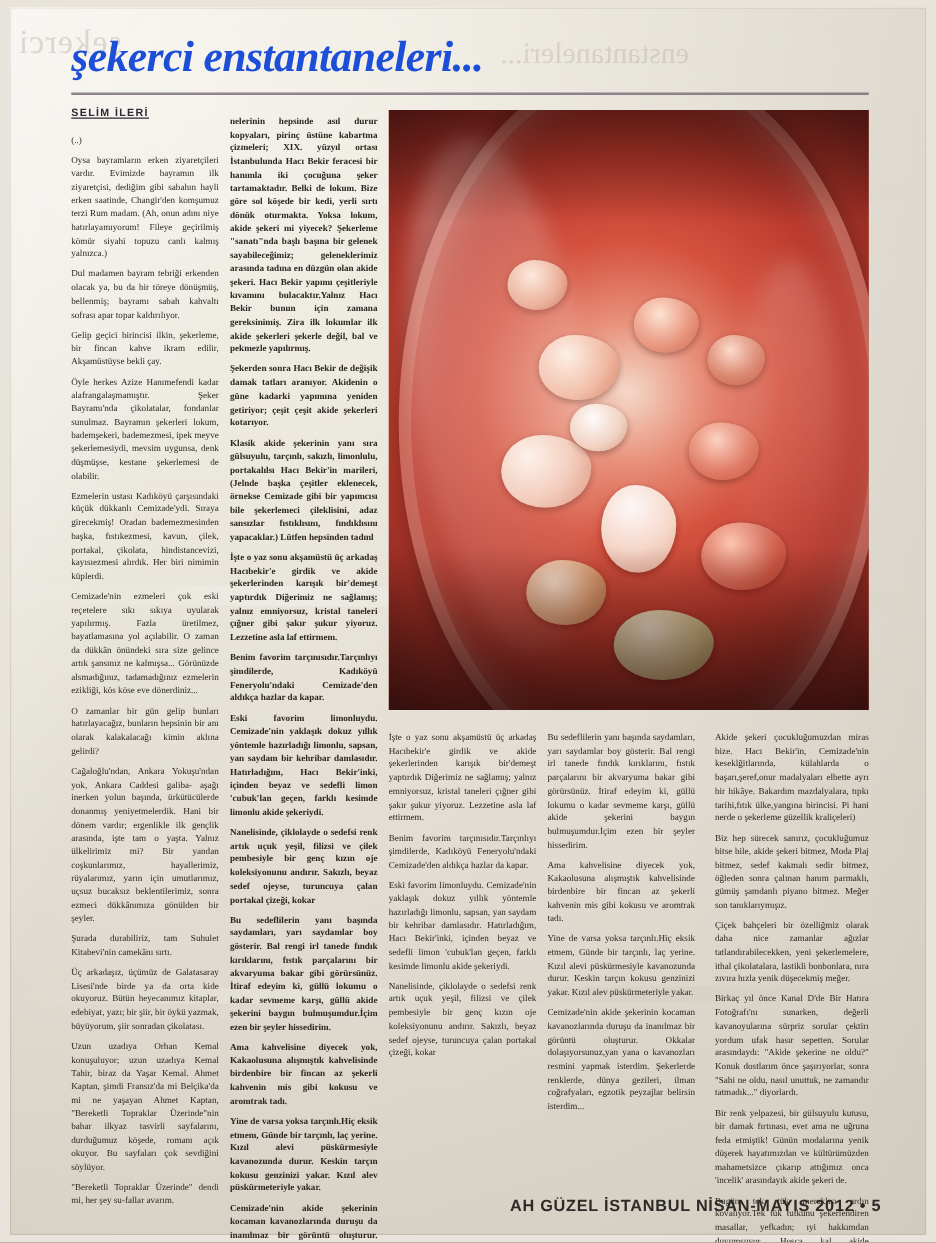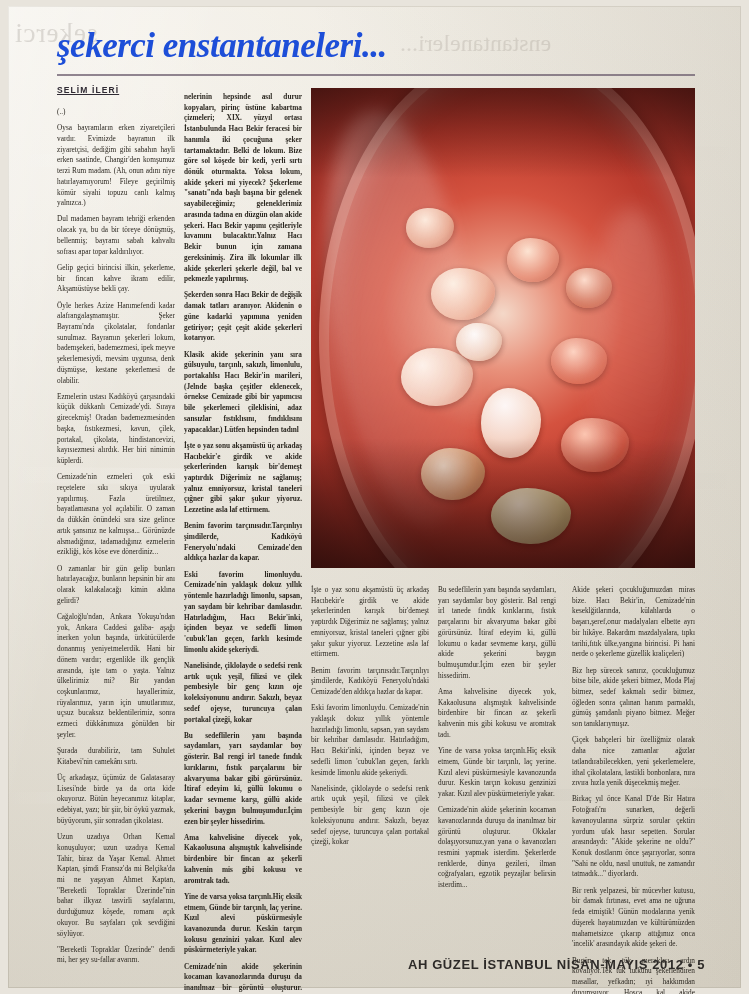--- a/index.html
+++ b/index.html
@@ -271,19 +271,19 @@
     <p>Ama kahvelisine diyecek yok, Kakaolusuna alışmıştık kahvelisinde birdenbire bir fincan az şekerli kahvenin mis gibi kokusu ve aromtrak tadı.</p>
     <p>Yine de varsa yoksa tarçınlı.Hiç eksik etmem, Günde bir tarçınlı, laç yerine. Kızıl alevi püskürmesiyle kavanozunda durur. Keskin tarçın kokusu genzinizi yakar. Kızıl alev püskürmeteriyle yakar.</p>
     <p>Cemizade'nin akide şekerinin kocaman kavanozlarında duruşu da inanılmaz bir görüntü oluşturur. Okkalar dolaşıyorsunuz,yan yana o kavanozları resmini yapmak isterdim. Şekerlerde renklerde, dünya gezileri, ilman coğrafyaları, egzotik peyzajlar belirsin isterdim...</p>
   </div>
 
   <div class="col" id="col5">
     <p class="first">Akide şekeri çocukluğumuzdan miras bize. Hacı Bekir'in, Cemizade'nin keseklğitlarında, külahlarda o başarı,şeref,onur madalyaları elbette ayrı bir hikâye. Bakardım mazdalyalara, tıpkı tarihi,fıtık ülke,yangına birincisi. Pi hani nerde o şekerleme güzellik kraliçeleri)</p>
     <p>Biz hep sürecek sanırız, çocukluğumuz bitse bile, akide şekeri bitmez, Moda Plaj bitmez, sedef kakmalı sedir bitmez, öğleden sonra çalınan hanım parmaklı, gümüş şamdanlı piyano bitmez. Meğer son tanıklarıymışız.</p>
     <p>Çiçek bahçeleri bir özelliğmiz olarak daha nice zamanlar ağızlar tatlandırabilecekken, yeni şekerlemelere, ithal çikolatalara, lastikli bonbonlara, nıra zıvıra hızla yenik düşecekmiş meğer.</p>
     <p>Birkaç yıl önce Kanal D'de Bir Hatıra Fotoğrafı'nı sunarken, değerli kavanoyularına sürpriz sorular çektirı yordum ufak hasır sepetten. Sorular arasındaydı: "Akide şekerine ne oldu?" Konuk dostlarım önce şaşırıyorlar, sonra "Sahi ne oldu, nasıl unuttuk, ne zamandır tatmadık..." diyorlardı.</p>
-    <p>Bir renk yelpazesi, bir mücevher kutusu, bir damak fırtınası, evet ama ne uğruna feda etmiştik! Günün modalarına yenik düşerek hayatımızdan ve kültürümüzden mahametsizce çıkarıp attığımız onca 'incelik' arasındayık akide şekeri de.</p>
+    <p>Bir renk yelpazesi, bir gülsuyulu kutusu, bir damak fırtınası, evet ama ne uğruna feda etmiştik! Günün modalarına yenik düşerek hayatımızdan ve kültürümüzden mahametsizce çıkarıp attığımız onca 'incelik' arasındayık akide şekeri de.</p>
     <p>Bugün tek tük meraklısı ardın kovalıyor.Tek tük tutkunu şekerlendiren masallar, yefkadın; ıyi hakkımdan duyumsuyor. Hoşça kal akide şekeri.Şimdi sen iki damla gözyaşım, Limon ve tarçın, portakal çiçeği ve gül bahçesi kokuyorsun. Hoşça kal çocukluk arkadaşım!</p>
 
   </div>
 
   <div class="footer">AH GÜZEL İSTANBUL NİSAN-MAYIS 2012 • 5</div>
 </div>
 
 </body></html>

